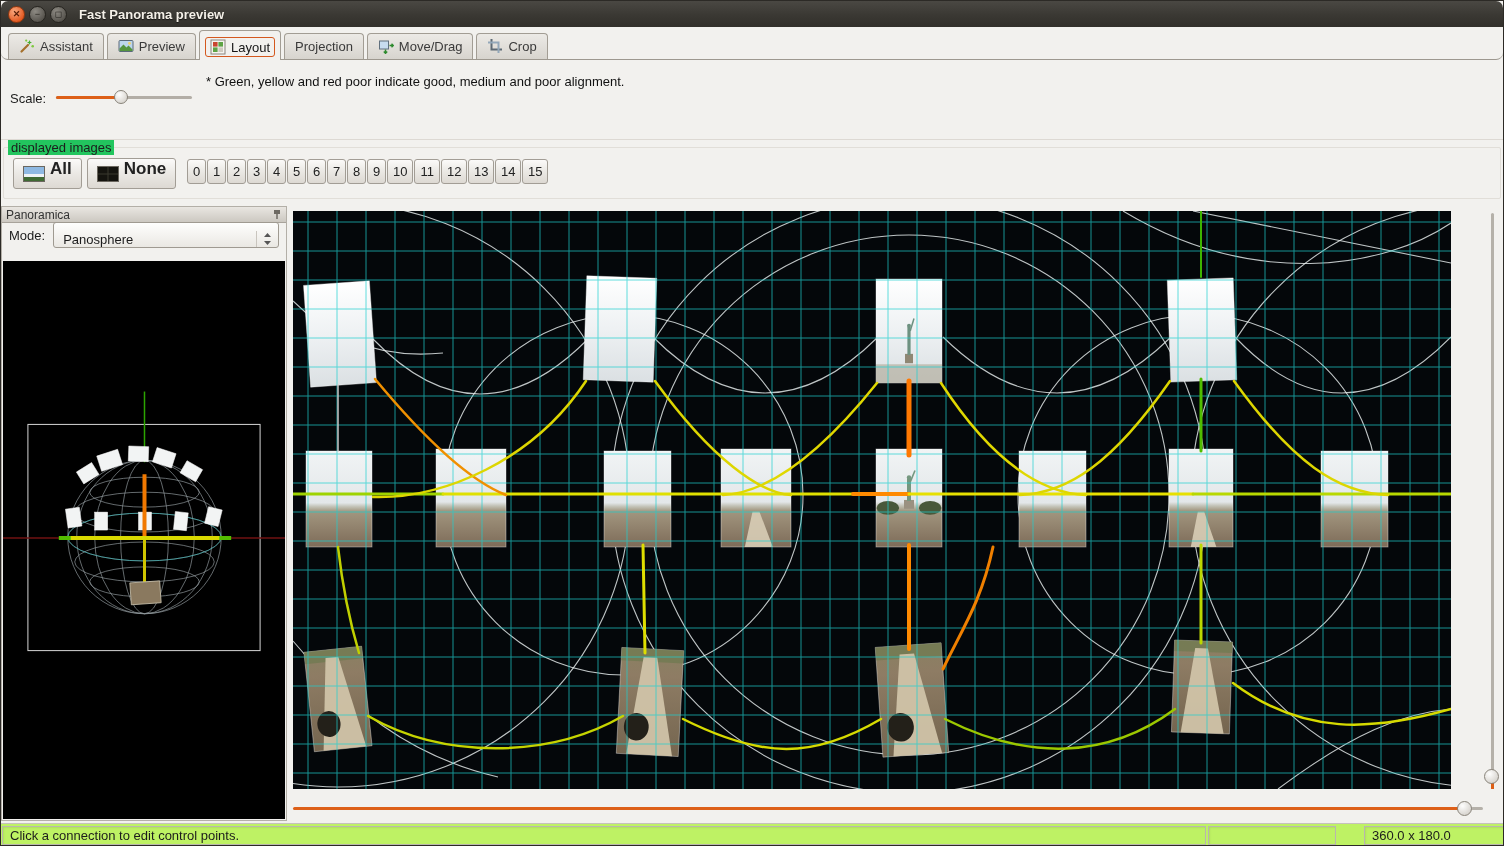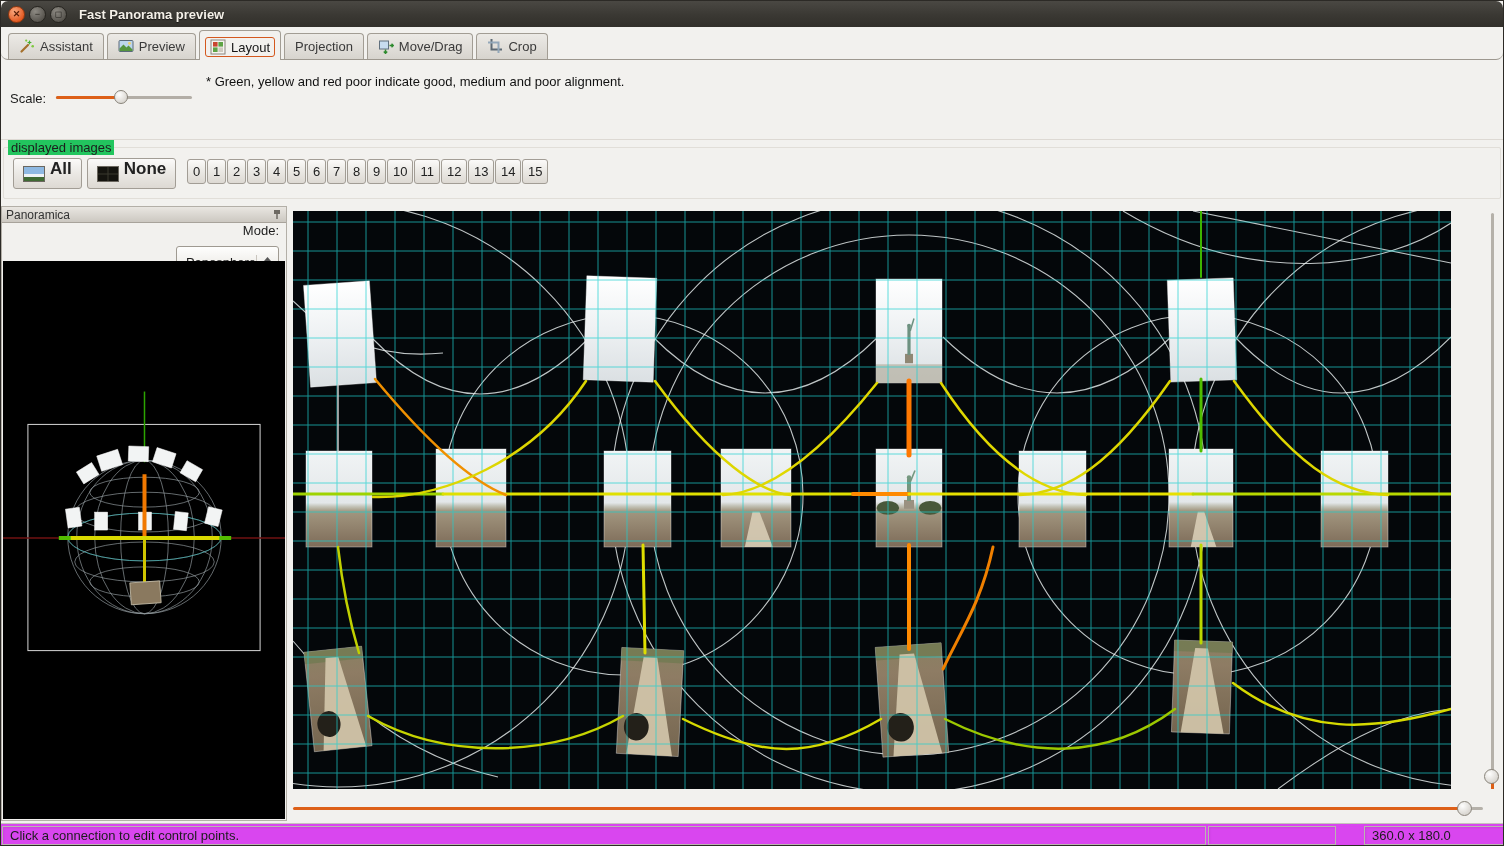--- a/index.html
+++ b/index.html
@@ -38,38 +38,38 @@
   .images-row{position:absolute;left:9px;top:10px;display:flex;align-items:flex-start;}
   .cmd-btn{display:flex;gap:5px;height:31px;padding:0 9px;background:linear-gradient(#fbfaf9,#eceae6 45%,#ddd9d3);border:1px solid #a29d95;border-radius:3px;font-weight:bold;font-size:17px;font-family:"Liberation Sans",sans-serif;color:#222;margin-right:5px;}
   .num-row{display:flex;gap:1px;margin-left:6px;margin-top:1px;}
   .num-btn{min-width:19px;height:25px;padding:0 2px;font:13px "Liberation Sans",sans-serif;background:linear-gradient(#fbfaf9,#eceae6 45%,#ddd9d3);border:1px solid #a29d95;border-radius:3px;color:#222;}
   .num-btn.wide{min-width:26px;}
 
   
   .left-pane{position:absolute;left:0;top:205px;width:286px;height:615px;background:#f2f1ee;border:1px solid #b3afa7;box-sizing:border-box;}
   .pane-header{height:15px;background:linear-gradient(#e9e6e1,#ccc8c1);border-bottom:1px solid #a8a39b;font-size:12px;display:flex;align-items:center;padding:0 4px;color:#333;}
   .pane-header .pin{margin-left:auto;display:flex;}
-  .mode-row{height:24px;display:flex;align-items:flex-end;padding:0 7px;gap:8px;flex-direction:column;}
+  .mode-row{height:24px;display:flex;align-items:center;padding:0 7px;gap:8px;}
   .combo{flex:1;height:26px;background:linear-gradient(#fefefd,#eae8e3);border:1px solid #9f9a91;border-radius:3px;display:flex;align-items:center;padding:8px 0 0 9px;box-sizing:border-box;}
   .combo .arrows{margin-left:auto;display:flex;align-items:center;border-left:1px solid #c9c5be;padding:0 6px;height:100%;}
   .sphere-view{position:absolute;left:1px;right:1px;top:54px;bottom:1px;background:#000;}
   .sphere-view svg{display:block;}
 
   
   .canvas-wrap{position:absolute;left:292px;top:210px;width:1158px;height:578px;background:#04070a;}
   #layout-canvas{display:block;width:100%;height:100%;}
   .vslider-track{position:absolute;left:1490px;top:212px;width:3px;height:574px;background:#b5b1a9;border-radius:2px;}
   .vslider-fill{position:absolute;left:1490px;top:782px;width:3px;height:6px;background:#dd6018;}
   .vslider-handle{position:absolute;left:1483px;top:768px;width:15px;height:15px;border-radius:50%;background:radial-gradient(circle at 35% 30%,#fefefd,#cbc7c0);border:1px solid #89847a;box-sizing:border-box;}
   .hslider-track{position:absolute;left:292px;top:806px;width:1166px;height:3px;background:#dd6018;border-radius:2px;}
   .hslider-stub{position:absolute;left:1470px;top:806px;width:12px;height:3px;background:#b5b1a9;border-radius:2px;}
   .hslider-handle{position:absolute;left:1456px;top:800px;width:15px;height:15px;border-radius:50%;background:radial-gradient(circle at 35% 30%,#fefefd,#cbc7c0);border:1px solid #89847a;box-sizing:border-box;}
 
   
-  .statusbar{position:absolute;left:0;top:822px;width:1504px;height:24px;background:#d946ef;border-top:1px solid #c6c2bb;display:flex;box-sizing:border-box;}
+  .statusbar{position:absolute;left:0;top:822px;width:1504px;height:24px;background:#bef264;border-top:1px solid #c6c2bb;display:flex;box-sizing:border-box;}
   .cell{border:1px solid #bab6af;box-shadow:inset 1px 1px 2px rgba(0,0,0,.08);margin:2px 1px;display:flex;align-items:center;padding:0 7px;box-sizing:border-box;white-space:nowrap;overflow:hidden;}
   .cell.main{flex:1;}
   .cell.mid{width:128px;}
   .cell.right{width:140px;margin-left:27px;}
 </style>
 </head>
 <body>
 
 <div class="window">
 

